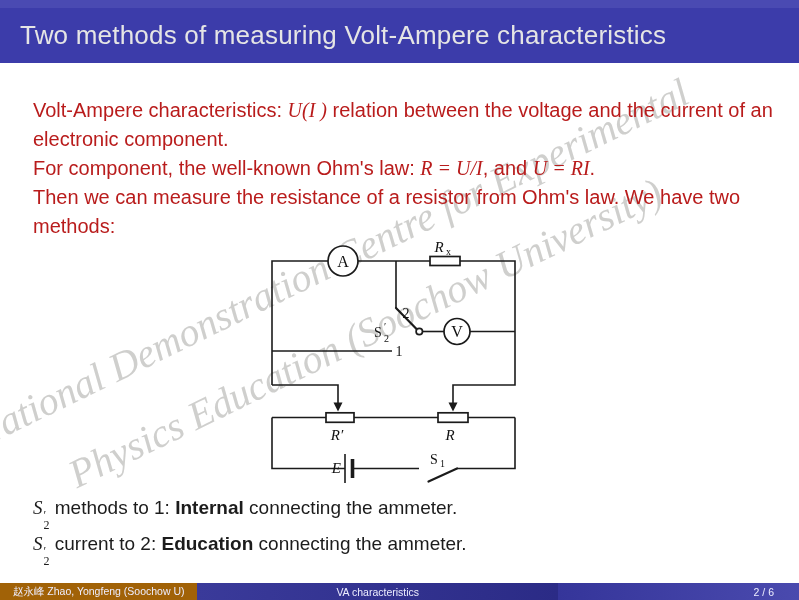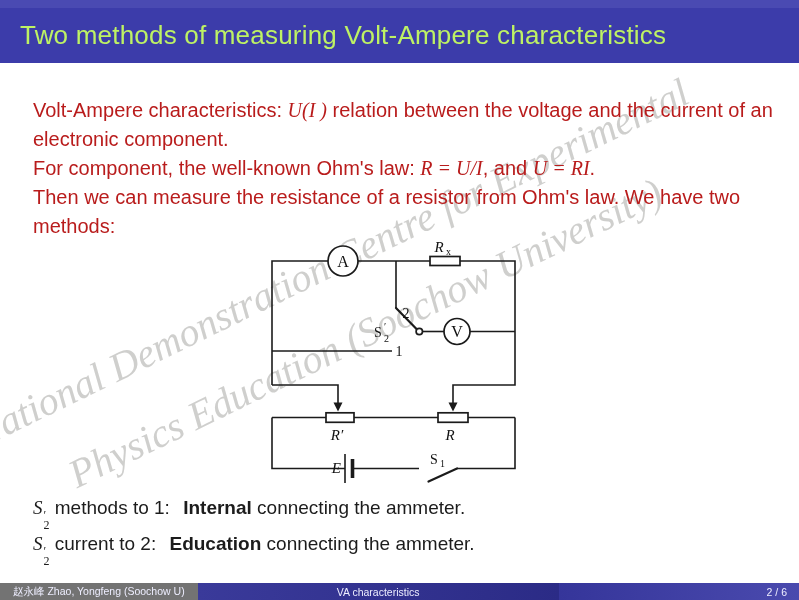--- a/index.html
+++ b/index.html
@@ -8,39 +8,39 @@
     overflow:hidden;font-family:"Liberation Sans",sans-serif;color:#1f1f1f;
     margin:0 auto;
   }
   
   .top-strip{position:absolute;left:0;top:0;width:799px;height:8px;background:#4a4ab2;}
   .title-bar{
     position:absolute;left:0;top:8px;width:799px;height:55px;background:#3c3caa;
     display:flex;align-items:center;
   }
   .title-bar .t{
-    color:#bef264;font-size:26px;font-weight:400;letter-spacing:0.2px;
+    color:#e5e5e5;font-size:26px;font-weight:400;letter-spacing:0.2px;
     padding-left:20px;white-space:nowrap;
   }
   
   .watermark{
     position:absolute;left:358px;top:318px;width:820px;height:200px;
     transform:translate(-50%,-50%) rotate(-26deg);
     text-align:center;color:#c7c7c5;opacity:0.85;
     font-family:"Liberation Serif",serif;font-style:italic;
     font-size:40px;line-height:78px;white-space:nowrap;pointer-events:none;
   }
   
   .body-text{
     position:absolute;left:33px;top:96px;width:745px;
     font-size:20px;line-height:29px;color:#b91c1c;
   }
   .body-text p{margin:0;}
   .math{font-family:"Liberation Serif",serif;font-style:italic;}
-  .bold{font-weight:700;margin-left:8px;}
+  .bold{font-weight:700;}
   .plain{}
   .ssub{display:inline-block;white-space:nowrap;}
   .ssub .stack{
     display:inline-flex;flex-direction:column;vertical-align:-5px;
     font-family:"Liberation Serif",serif;font-style:normal;
     font-size:12px;line-height:10px;margin-left:1px;
   }
   
   .notes{
     position:absolute;left:33px;top:494px;width:700px;
@@ -58,23 +58,23 @@
   .circuit .meter{font-size:16px;text-anchor:middle;}
   .circuit .lab{font-size:15px;font-style:italic;text-anchor:middle;}
   .circuit .num{font-size:14px;text-anchor:middle;}
   .circuit .sub{font-size:10px;font-style:normal;}
   
   .footer{
     position:absolute;left:0;top:583px;width:799px;height:17px;display:flex;
     color:#eeeeff;font-size:10.5px;
   }
   .footer .seg{display:flex;align-items:center;justify-content:center;height:17px;white-space:nowrap;}
-  .footer .seg.left{width:213px;background:#737373;}
+  .footer .seg.left{width:213px;background:#a16207;}
   .footer .seg.mid{width:389px;background:linear-gradient(to right,#3a3a9a,#2b2b86);}
-  .footer .seg.right{width:258px;background:linear-gradient(to right,#35359a,#4a4aae);justify-content:flex-end;padding-right:12px;box-sizing:border-box;}
+  .footer .seg.right{width:258px;background:linear-gradient(to right,#35359a,#4a4aae);justify-content:flex-end;padding-right:25px;box-sizing:border-box;}
 </style>
 </head>
 <body>
 
 <div class="slide">
 
   <div class="watermark">
     <div>National Demonstration Centre for Experimental</div>
     <div>Physics Education (Soochow University)</div>
   </div>

